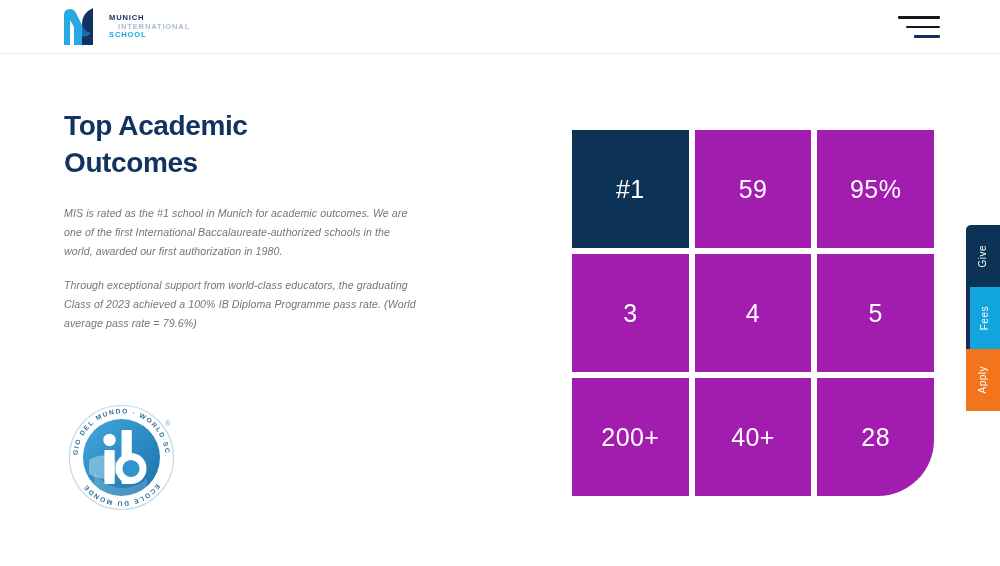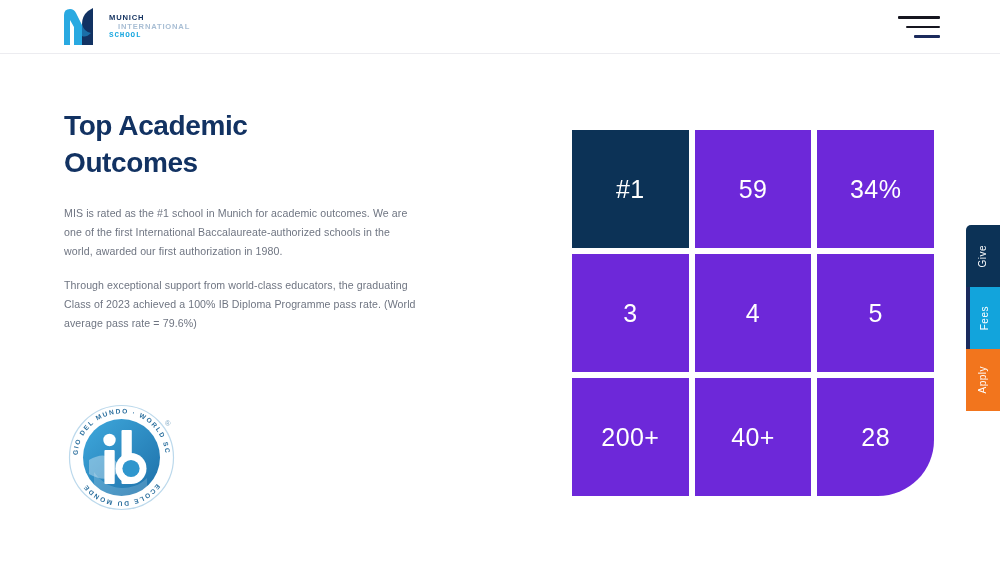--- a/index.html
+++ b/index.html
@@ -49,21 +49,21 @@
     line-height: 1.18;
   }
   .logo-words span {
     font-size: 7.6px;
     font-weight: 700;
     letter-spacing: 0.82px;
     white-space: nowrap;
   }
   .lw-munich { color: #11305e; }
   .lw-intl   { color: #a8bed4; padding-left: 9px; }
-  .lw-school { color: #1aa8e0; font-family: Liberation Mono, monospace; }
+  .lw-school { color: #1aa8e0; }
 
   .hamburger {
     position: absolute;
     right: 60px;
     top: 14px;
     width: 42px;
     height: 26px;
     cursor: pointer;
     background: none;
     border: none;
@@ -90,21 +90,21 @@
 
   .headline {
     font-size: 28px;
     line-height: 1.32;
     font-weight: 700;
     color: #123262;
     letter-spacing: -0.4px;
     max-width: 300px;
   }
 
-  .body-copy { margin-top: 22px; }
+  .body-copy { margin-top: 22px; font-style: italic; }
 
   .body-copy p {
     font-size: 10.6px;
     line-height: 1.78;
     color: #6f7582;
     letter-spacing: 0.09px;
     margin-bottom: 16px;
     max-width: 356px;
   }
   .body-copy p:last-child { margin-bottom: 0; }
@@ -128,21 +128,21 @@
     display: grid;
     grid-template-columns: repeat(3, 1fr);
     grid-auto-rows: 118px;
     gap: 6px;
   }
 
   .stat-tile {
     display: flex;
     align-items: center;
     justify-content: center;
-    background: #6d28d9;
+    background: #a21caf;
     color: #ffffff;
     font-size: 25px;
     font-weight: 400;
     letter-spacing: 0.4px;
     cursor: pointer;
     user-select: none;
   }
   .stat-tile.is-dark { background: #0c3256; }
   .stat-tile.is-round-br { border-bottom-right-radius: 56px; }
 
@@ -243,21 +243,21 @@
       <text font-family="'Liberation Sans', sans-serif" font-size="6.6" font-weight="700" letter-spacing="1.55" fill="#2b6f9e">
         <textPath href="#ringBot" startOffset="50%" text-anchor="middle">ECOLE DU MONDE</textPath>
       </text>
       <text x="101" y="26" font-family="'Liberation Sans', sans-serif" font-size="7.5" fill="#7fa8c4">®</text>
     </svg>
   </div>
 
   <div class="stats-grid">
     <div class="stat-tile is-dark">#1</div>
     <div class="stat-tile">59</div>
-    <div class="stat-tile">34%</div>
+    <div class="stat-tile">95%</div>
     <div class="stat-tile">3</div>
     <div class="stat-tile">4</div>
     <div class="stat-tile">5</div>
     <div class="stat-tile">200+</div>
     <div class="stat-tile">40+</div>
     <div class="stat-tile is-round-br">28</div>
   </div>
 
   <nav class="side-tabs">
     <button class="side-tab tab-give">

